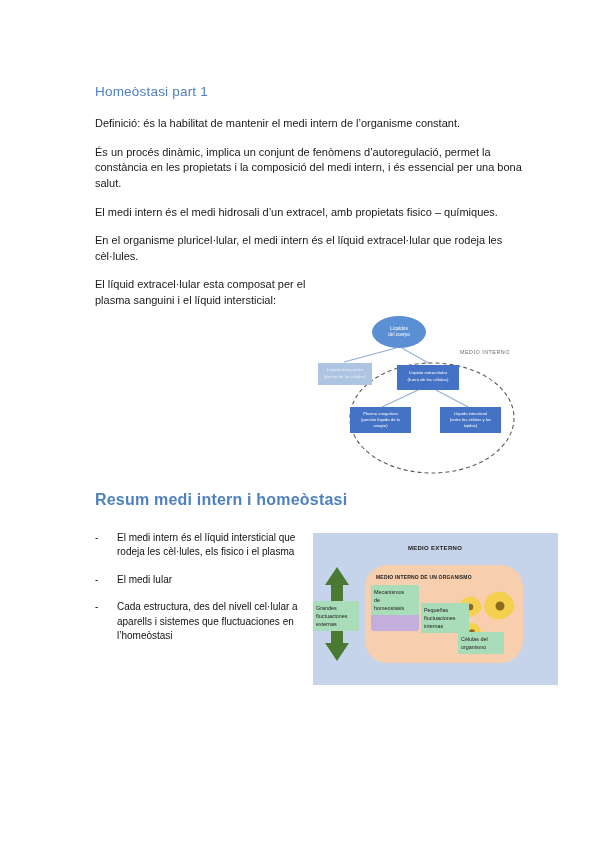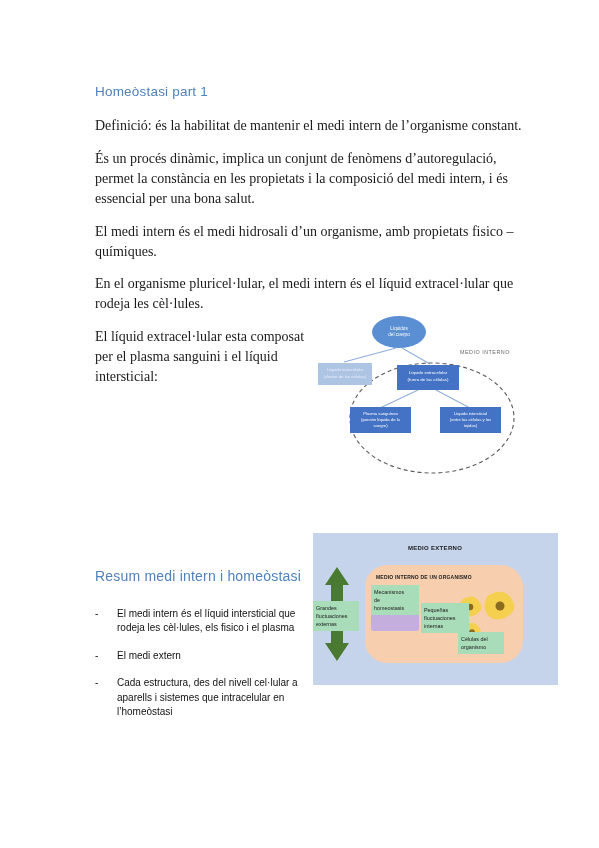--- a/index.html
+++ b/index.html
@@ -32,32 +32,32 @@
     font-family: "Liberation Sans", sans-serif;
     font-size: 13.5px;
     color: #4f81bd;
     font-weight: normal;
     letter-spacing: 0.2px;
     margin: 0 0 16px 0;
     line-height: 1.2;
   }
   .section-title {
     font-family: "Liberation Sans", sans-serif;
-    font-size: 14px;
+    font-size: 16px;
     color: #4f81bd;
-    font-weight: normal;
+    font-weight: bold;
     letter-spacing: 0.2px;
     margin: 0;
     line-height: 1.2;
   }
 
   
   p.body-text {
-    font-family: Liberation Serif, serif;
-    font-size: 14px;
+    font-family: Liberation Sans, sans-serif;
+    font-size: 11px;
     color: #1a1a1a;
     line-height: 1.42;
     margin: 0 0 13px 0;
     text-align: left;
   }
   p.body-text.narrow { width: 225px; }
 
   
   .bullet-list {
     list-style: none;
@@ -103,42 +103,42 @@
 <body>
 
 <div class="page">
 
   <div class="content">
 
     <h1 class="doc-title">Homeòstasi part 1</h1>
 
     <p class="body-text">Definició: és la habilitat de mantenir el medi intern de l’organisme constant.</p>
     <p class="body-text">És un procés dinàmic, implica un conjunt de fenòmens d’autoregulació, permet la constància en les propietats i la composició del medi intern, i és essencial per una bona salut.</p>
-    <p class="body-text">El medi intern és el medi hidrosali d’un organisme, amb propietats fisico – químiques.</p>
+    <p class="body-text">El medi intern és el medi hidrosali d’un extracel, amb propietats fisico – químiques.</p>
     <p class="body-text">En el organisme pluricel·lular, el medi intern és el líquid extracel·lular que rodeja les cèl·lules.</p>
     <p class="body-text narrow">El líquid extracel·lular esta composat per el plasma sanguini i el líquid intersticial:</p>
 
     <div style="height:168px"></div>
 
     <h2 class="section-title">Resum medi intern i homeòstasi</h2>
 
     <div style="height:22px"></div>
 
     <ul class="bullet-list">
       <li class="bullet-item">
         <span class="bullet-dash">-</span>
         <span class="bullet-text">El medi intern és el líquid intersticial que rodeja les cèl·lules, els fisico i el plasma</span>
       </li>
       <li class="bullet-item">
         <span class="bullet-dash">-</span>
-        <span class="bullet-text">El medi extern</span>
+        <span class="bullet-text">El medi lular</span>
       </li>
       <li class="bullet-item">
         <span class="bullet-dash">-</span>
-        <span class="bullet-text">Cada estructura, des del nivell cel·lular a aparells i sistemes que intracelular en l’homeòstasi</span>
+        <span class="bullet-text">Cada estructura, des del nivell cel·lular a aparells i sistemes que fluctuaciones en l’homeòstasi</span>
       </li>
     </ul>
 
   </div>
 
   <div class="diagram1">
     <svg width="205" height="165" viewBox="0 0 205 165" xmlns="http://www.w3.org/2000/svg">
 
       <line x1="78" y1="38" x2="26" y2="52" stroke="#8faedb" stroke-width="1.1"></line>
       <line x1="84" y1="38" x2="112" y2="54" stroke="#8faedb" stroke-width="1.1"></line>

